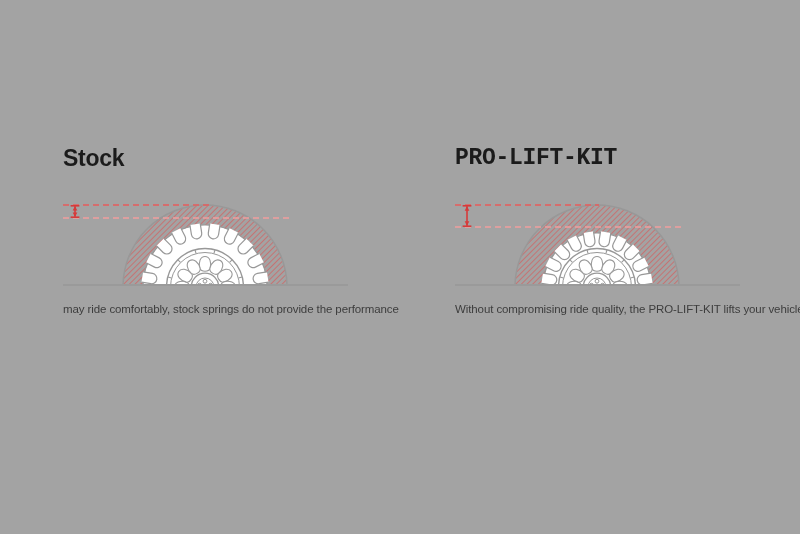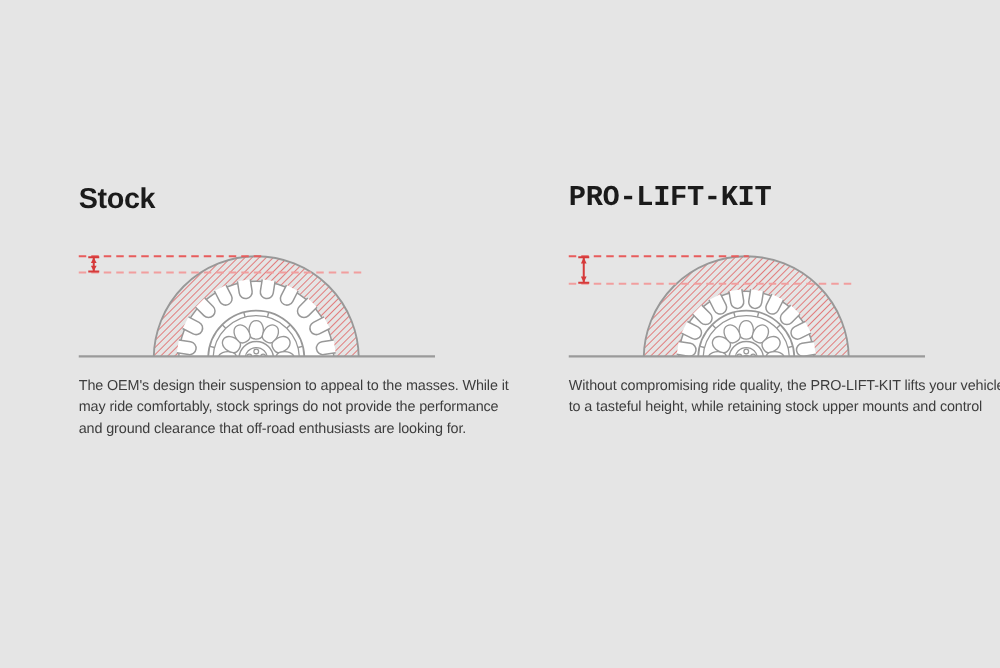--- a/index.html
+++ b/index.html
@@ -1,17 +1,17 @@
 <!DOCTYPE html>
 <html><head>
 <meta charset="utf-8">
 <style>
   html,body{margin:0;padding:0;background:#ffffff;}
   .canvas{
-    position:relative;width:800px;height:534px;background:#e5e5e5;
+    position:relative;width:800px;height:534px;background:#a3a3a3;
     overflow:hidden;font-family:"Liberation Sans",sans-serif;
   }
   .col-title{
     position:absolute;top:147px;font-weight:700;font-size:23px;line-height:22px;
     letter-spacing:-0.3px;color:#1b1b1b;white-space:nowrap;
   }
   .col-title.left{left:63px;}
   .col-title.right{left:455px;font-family:Liberation Mono, monospace;}
   .diagram{position:absolute;top:190px;width:300px;height:102px;}
   .diagram.left{left:55px;}
@@ -208,22 +208,19 @@
         <line x1="20" y1="16.2" x2="20" y2="35.8" stroke="#d63a3a" stroke-width="1.6"></line>
         <line x1="15.6" y1="15.8" x2="24.4" y2="15.8" stroke="#d63a3a" stroke-width="1.6"></line>
         <line x1="15.6" y1="36.2" x2="24.4" y2="36.2" stroke="#d63a3a" stroke-width="1.6"></line>
         <path d="M 20 16 L 17.7 20.8 L 22.3 20.8 Z" fill="#d63a3a" stroke="none"></path>
         <path d="M 20 36 L 17.7 31.2 L 22.3 31.2 Z" fill="#d63a3a" stroke="none"></path>
       </g>
     </g>
   </svg>
 
   <div class="para left">
-    <div>The OEM's design their suspension to appeal to the masses. While it</div>
     <div>may ride comfortably, stock springs do not provide the performance</div>
-    <div>and ground clearance that off-road enthusiasts are looking for.</div>
   </div>
   <div class="para right">
     <div>Without compromising ride quality, the PRO-LIFT-KIT lifts your vehicle</div>
-    <div>to a tasteful height, while retaining stock upper mounts and control</div>
   </div>
 
 </div>
 
 </body></html>

